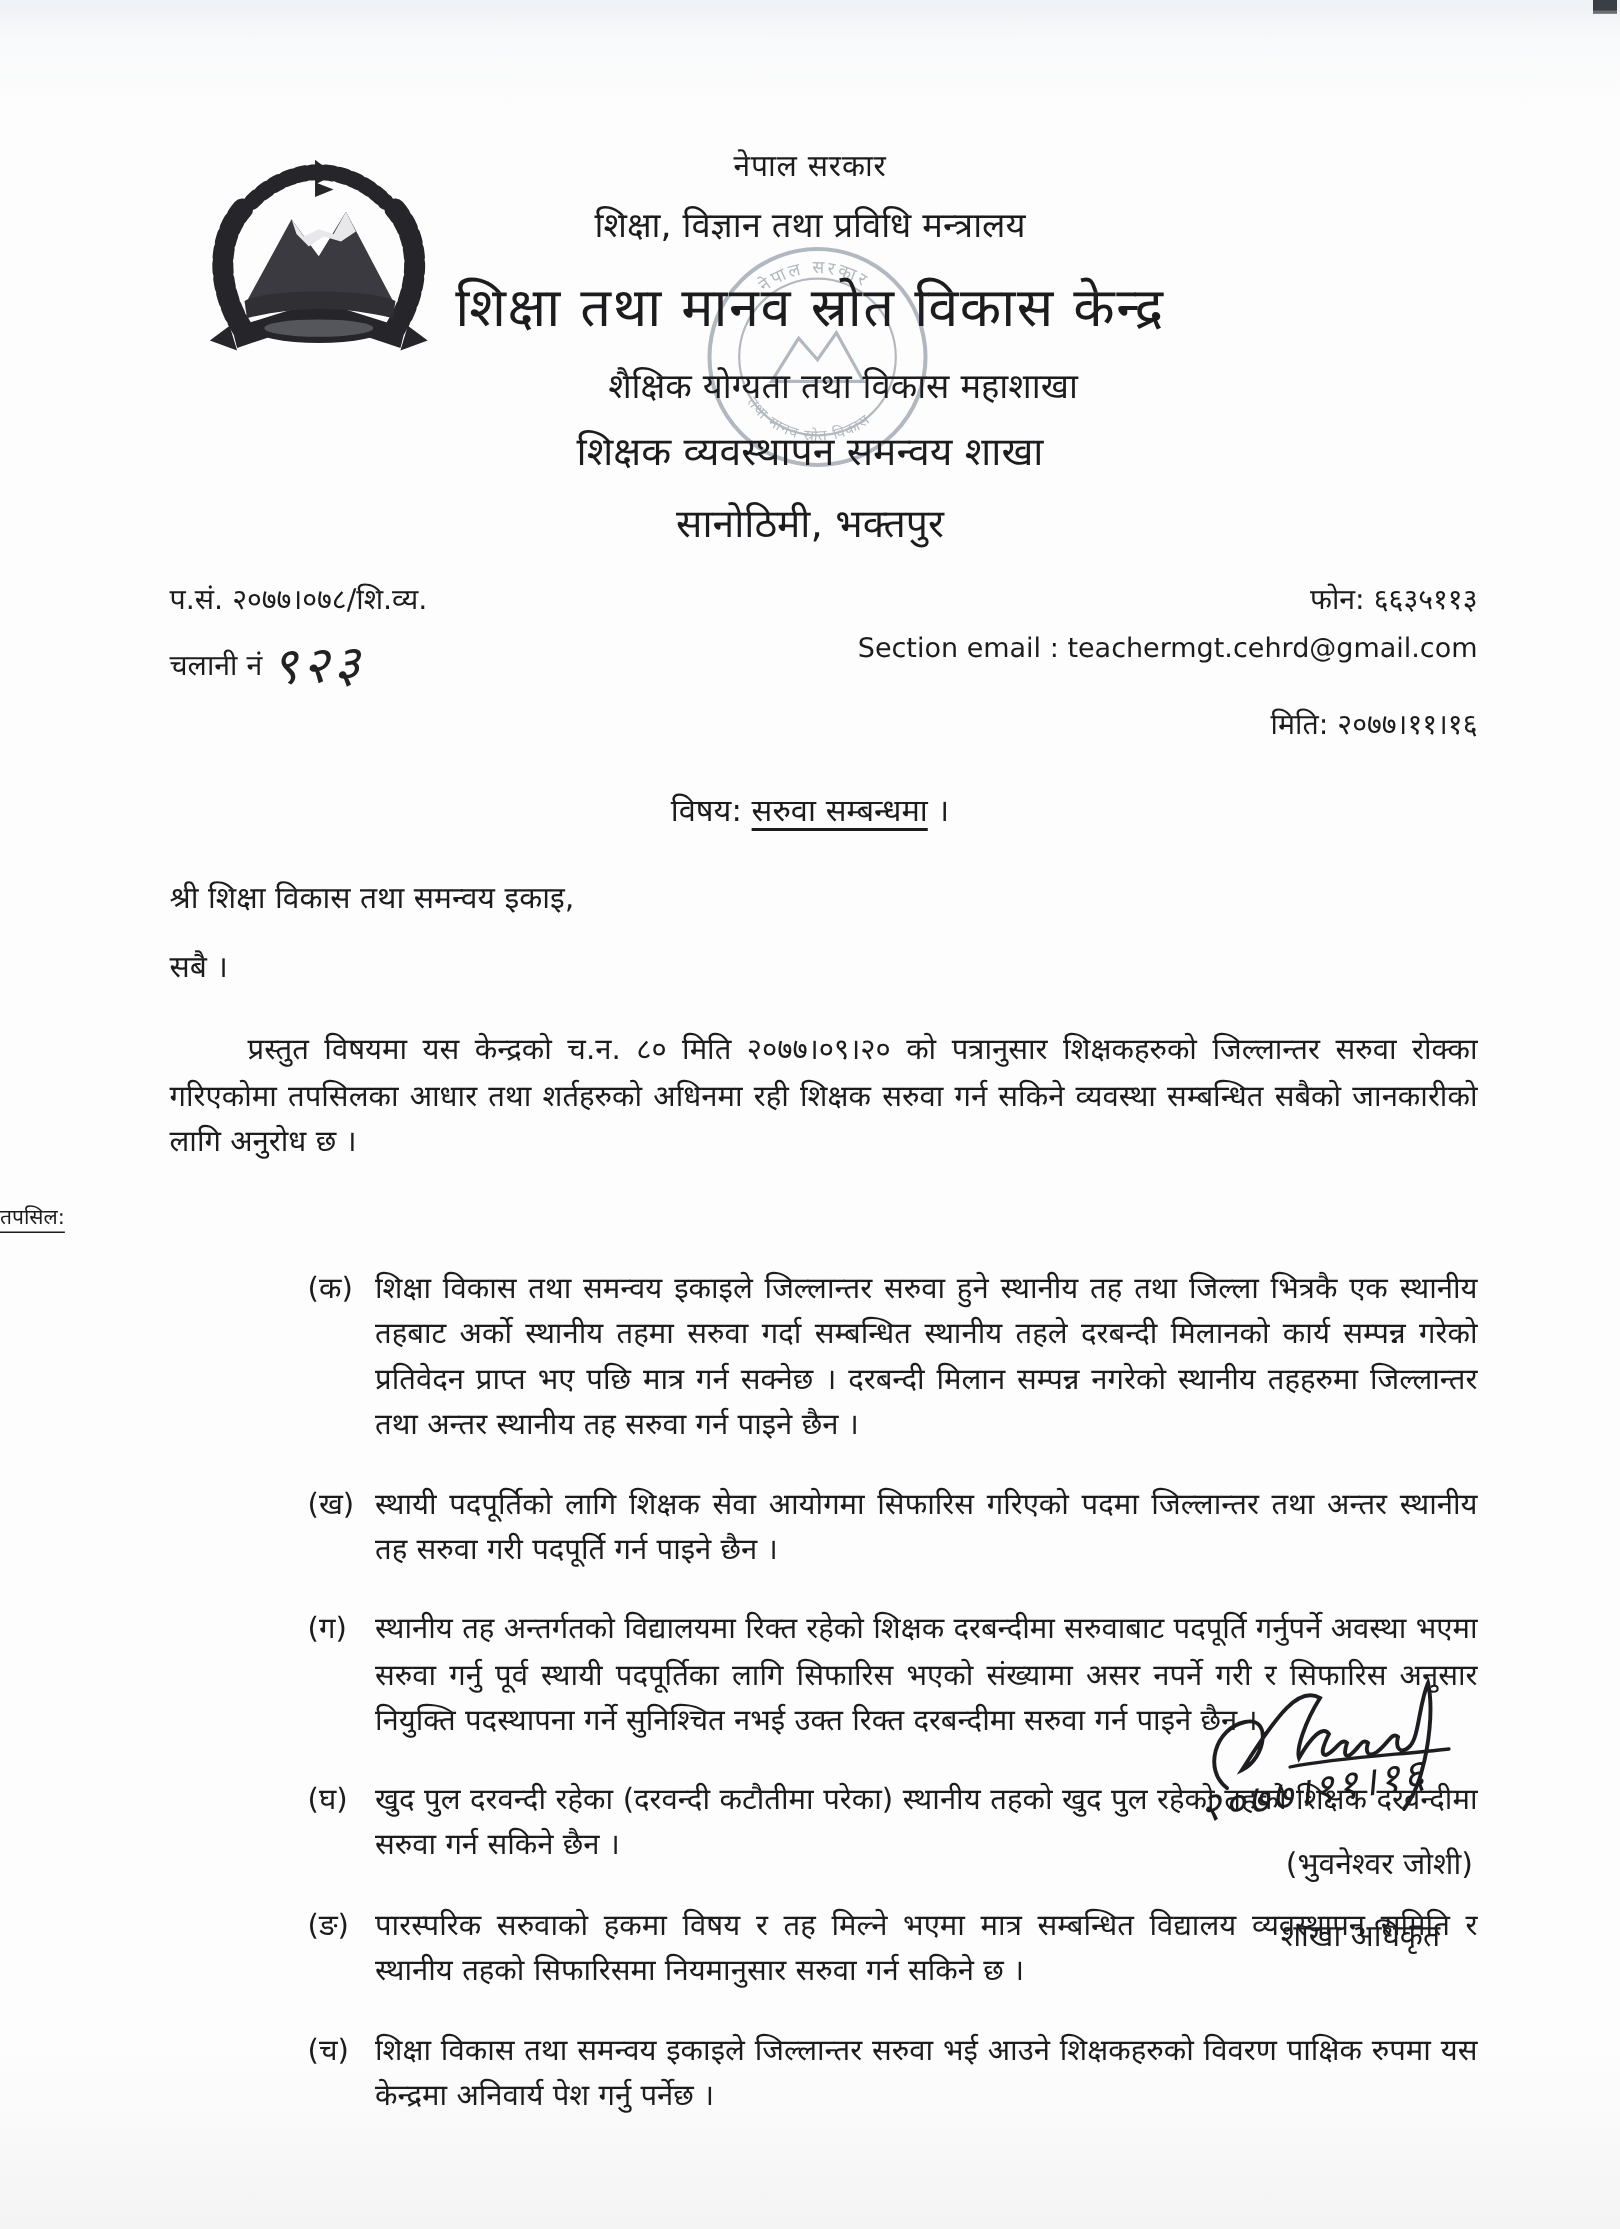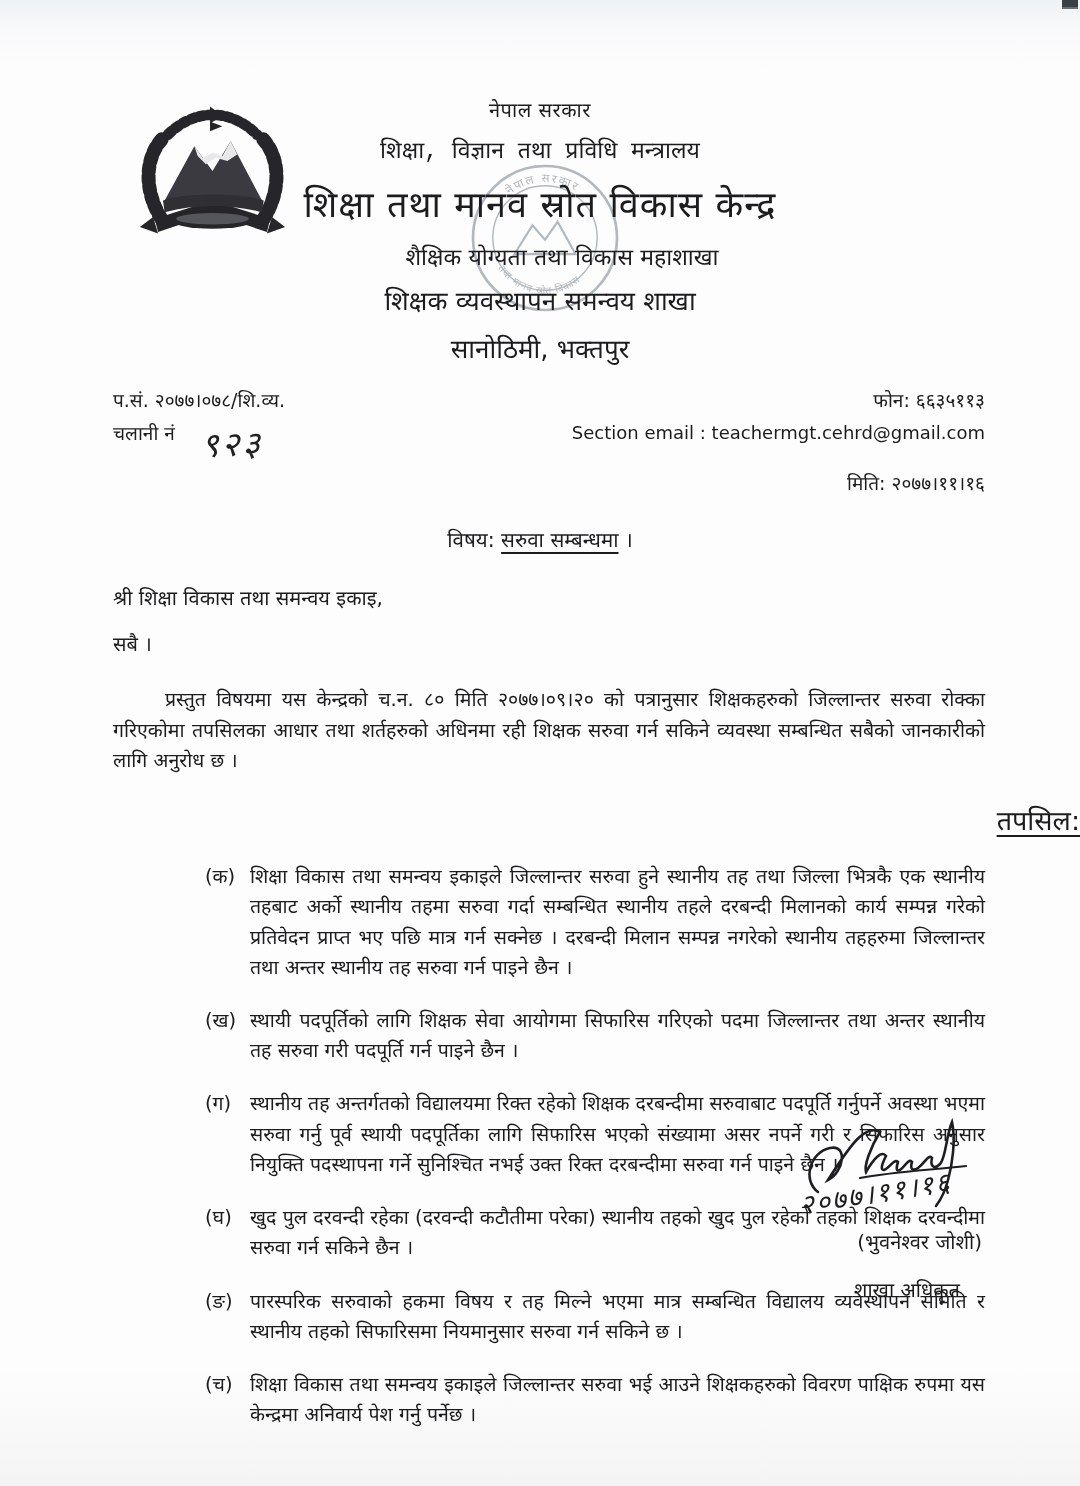--- a/index.html
+++ b/index.html
@@ -9,54 +9,54 @@
     position:relative; width:1080px; height:1486px; margin:0 auto;
     background:
       linear-gradient(180deg, #eef1f5 0px, #f8f9fa 26px, #fdfdfd 70px, #fdfdfd 92%, #f4f4f5 100%);
     color:#1c1c1e; overflow:hidden;
   }
   .scan-mark { position:absolute; top:0; right:2px; width:16px; height:9px; background:#3a3f45; border-bottom:2px solid #6a6f75; }
 
   
   .letterhead { position:relative; padding-top:96px; text-align:center; }
   .lh-gov      { font-size:20px; letter-spacing:.5px; }
-  .lh-ministry { font-size:23px; margin-top:10px;font-family:Liberation Mono, monospace; }
+  .lh-ministry { font-size:23px; margin-top:10px; }
   .lh-center   { font-size:36px; margin-top:14px; font-weight:500; letter-spacing:1px; }
   .lh-division { font-size:23px; margin-top:12px;padding-left:44px; }
   .lh-section  { font-size:26px; margin-top:10px; }
   .lh-address  { font-size:26px; margin-top:12px; }
 
   .emblem { position:absolute; left:130px; top:95px; width:165px; height:165px; }
   .stamp  { position:absolute; left:455px; top:148px; width:180px; height:180px; opacity:.55; }
 
   
   .refrow { display:flex; justify-content:space-between; padding:0 95px 0 113px; margin-top:20px; }
   .ref-left  { font-size:19px; line-height:1.5; }
-  .ref-left .dispatch-line { display:flex; gap:26px; margin-top:4px; }
+  .ref-left .dispatch-line { display:flex; align-items:center; gap:6px; margin-top:4px; }
   .handwriting {
     font-size:34px; font-style:italic; letter-spacing:3px;
     transform:rotate(-2deg); display:inline-block; color:#222;
     font-family:"DejaVu Serif","Liberation Serif",serif;
   }
   .ref-right { text-align:right; font-size:19px; line-height:1.55; }
   .ref-right .email { font-size:18px; margin-top:4px; }
   .ref-right .date  { margin-top:22px; }
 
   
   .subject { text-align:center; margin-top:26px; font-size:20.5px; }
   .subject .u { text-decoration:underline; text-underline-offset:5px;margin-top:41px; }
   .addressee { margin:30px 95px 0 113px; font-size:20px; line-height:1.5; }
   .addressee .line2 { margin-top:16px; }
 
   
   .bodypara {
     margin:26px 95px 0 113px; font-size:19.5px; line-height:1.58;
     text-align:justify; text-indent:52px;
   }
-  .details-heading { text-align:right; margin-top:24px; font-size:27px; text-decoration:underline; text-underline-offset:5px; }
+  .details-heading { text-align:left; margin-top:24px; font-size:14px; text-decoration:underline; text-underline-offset:5px; }
 
   .items { margin:24px 95px 0 205px; }
   .item  { display:flex; gap:9px; margin-bottom:23px; font-size:19.5px; line-height:1.55; }
   .item .label { flex:0 0 36px; }
   .item .text  { flex:1; text-align:justify; }
 
   
   .sigblock { position:absolute; right:60px; top:1108px; width:320px; text-align:center; }
   .sig-svg { position:absolute; right:30px; top:6px; width:190px; height:110px; }
   .sig-date { position:absolute; right:68px; top:66px; font-size:27px; font-style:italic;

